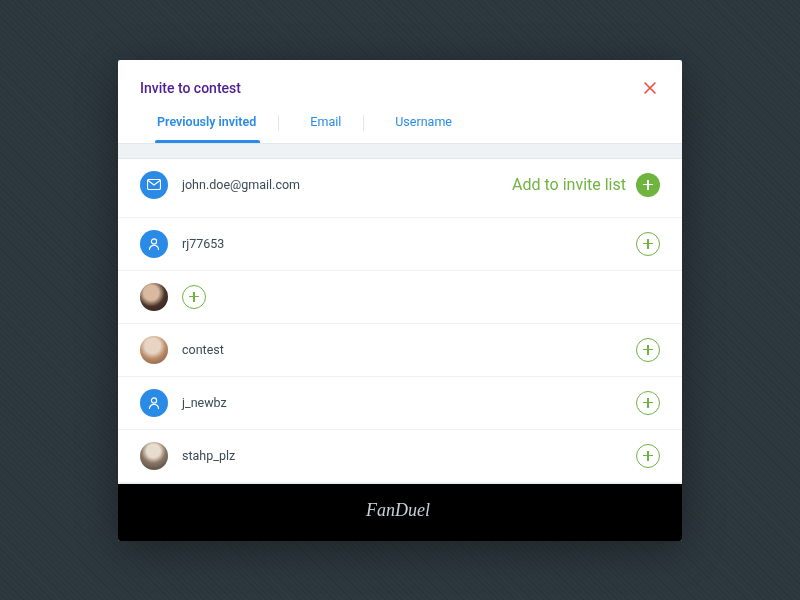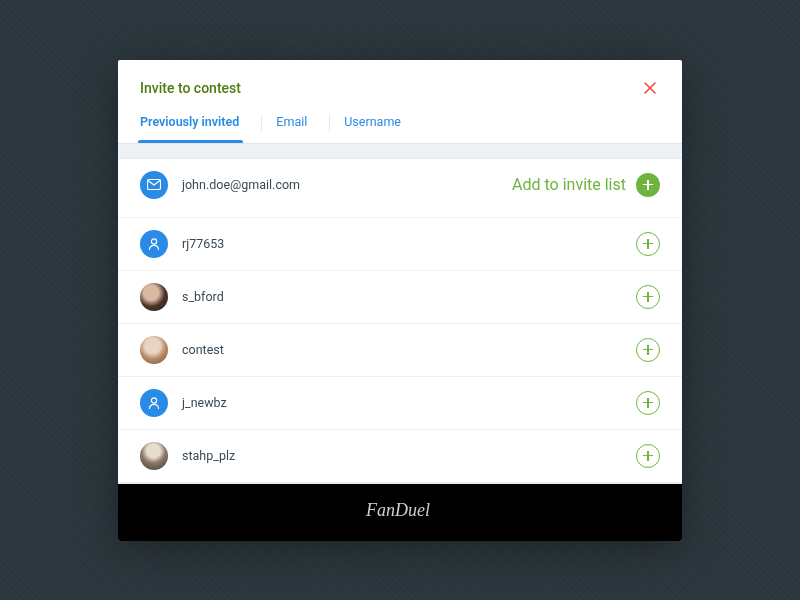--- a/index.html
+++ b/index.html
@@ -21,21 +21,21 @@
     overflow: hidden;
   }
   .header {
     display: flex;
     align-items: center;
     justify-content: space-between;
     padding: 18px 22px 6px 22px;
   }
   .title {
     font-size: 14px;
-    color: #4d7c0f;
+    color: #4c1d95;
     font-weight: 500;
   }
   .close {
     cursor: pointer;
     color: #ee4b3e;
     font-size: 15px;
     line-height: 1;
     padding: 4px;
   }
   .tabs {
@@ -43,20 +43,21 @@
     padding: 0 22px;
     gap: 0;
   }
   .tab {
     font-size: 12.5px;
     color: #2a8be6;
     padding: 10px 14px 14px 0;
     cursor: pointer;
     position: relative;
     margin-right: 8px;
+    margin-left: 17px;
   }
   .tab.active {
     font-weight: 600;
   }
   .tab.active::after {
     content: "";
     position: absolute;
     left: -2px;
     right: 10px;
     bottom: 0;
@@ -189,21 +190,20 @@
       </div>
       <div class="name">rj77653</div>
       <div class="add-btn outline">
         <div class="plus-h"></div>
           <div class="plus-v"></div>
       </div>
     </div>
 
     <div class="row">
       <div class="avatar photo1"></div>
-      <div class="name">s_bford</div>
       <div class="add-btn outline">
         <div class="plus-h"></div>
           <div class="plus-v"></div>
       </div>
     </div>
 
     <div class="row">
       <div class="avatar photo2"></div>
       <div class="name">contest</div>
       <div class="add-btn outline">

